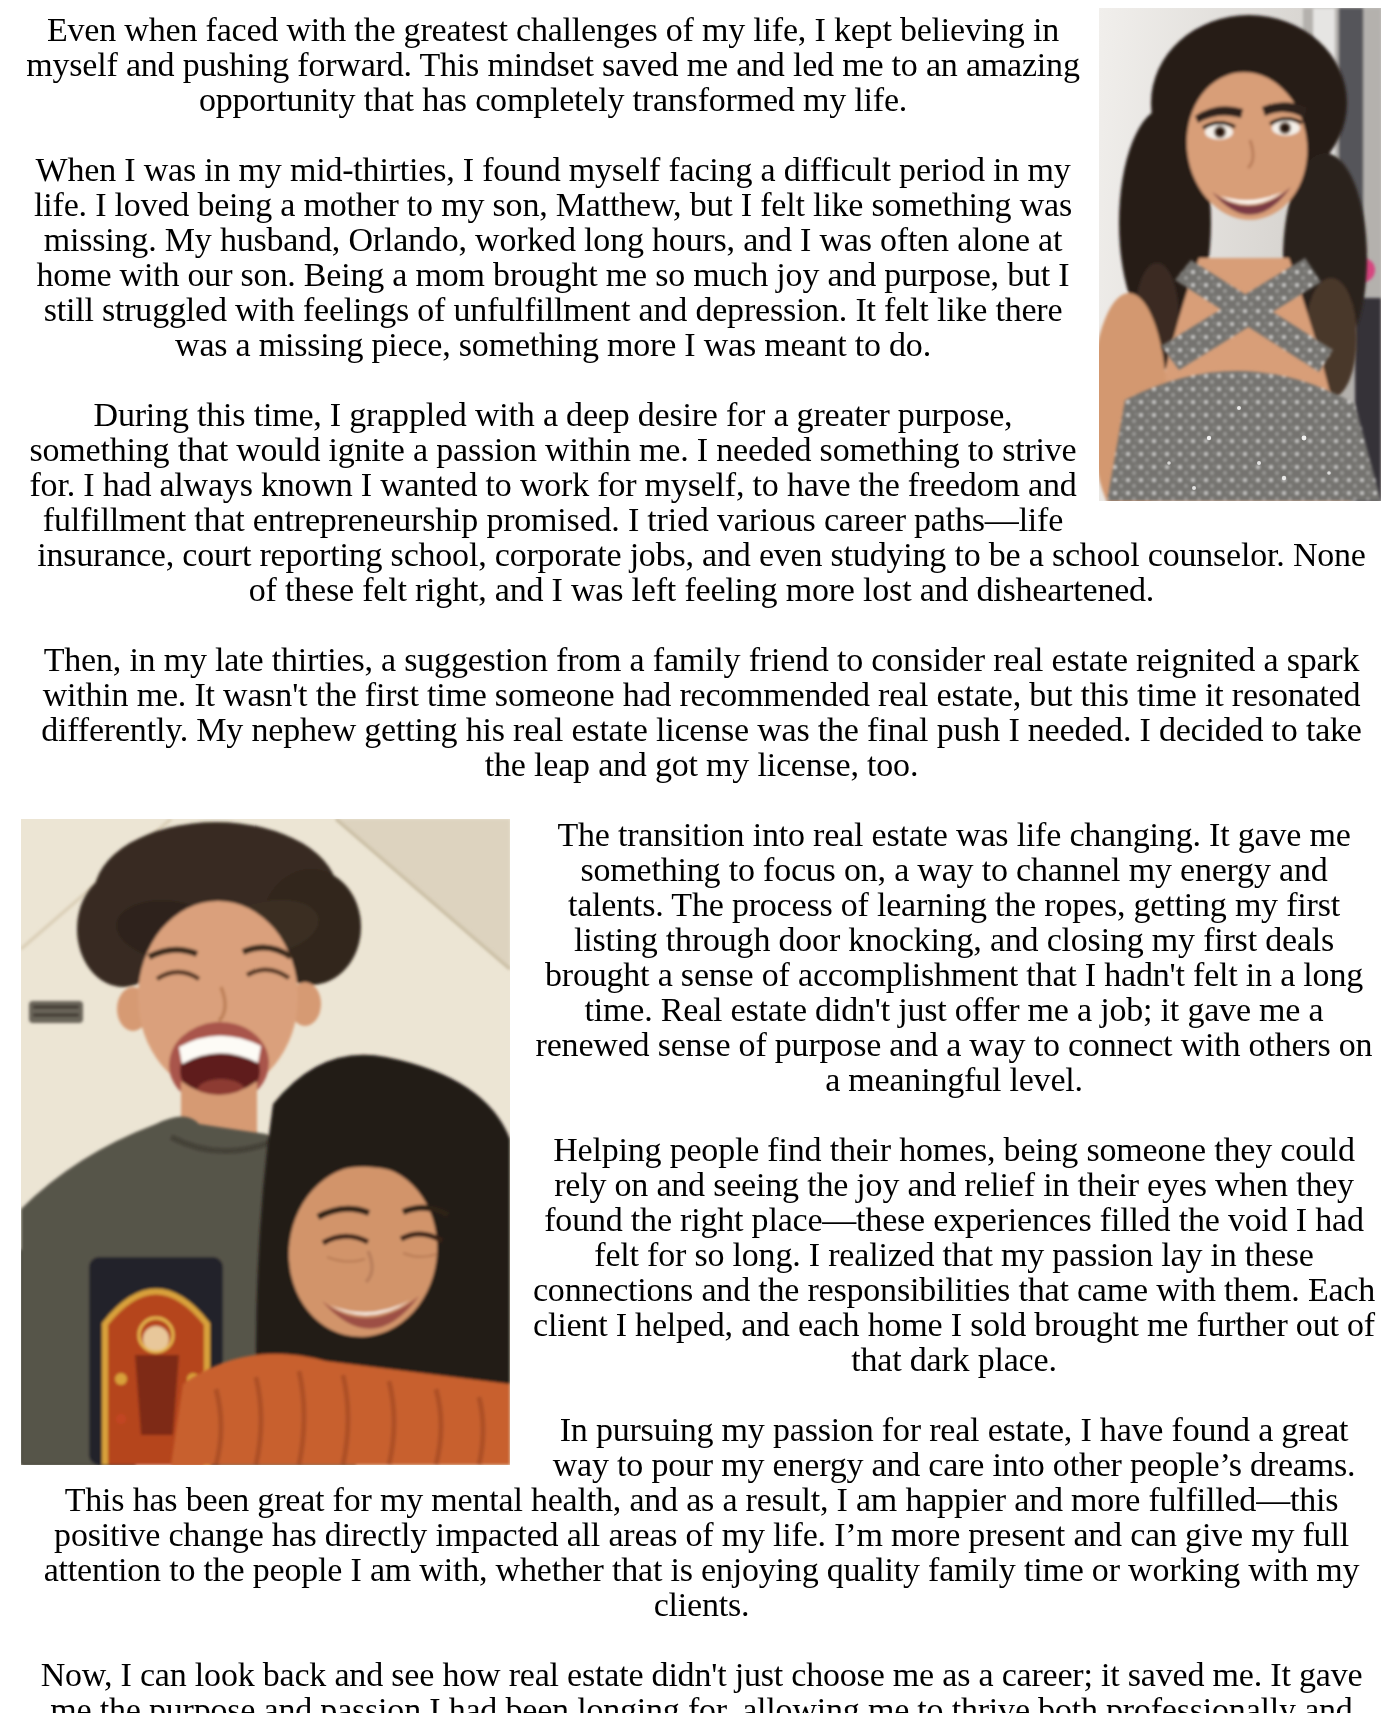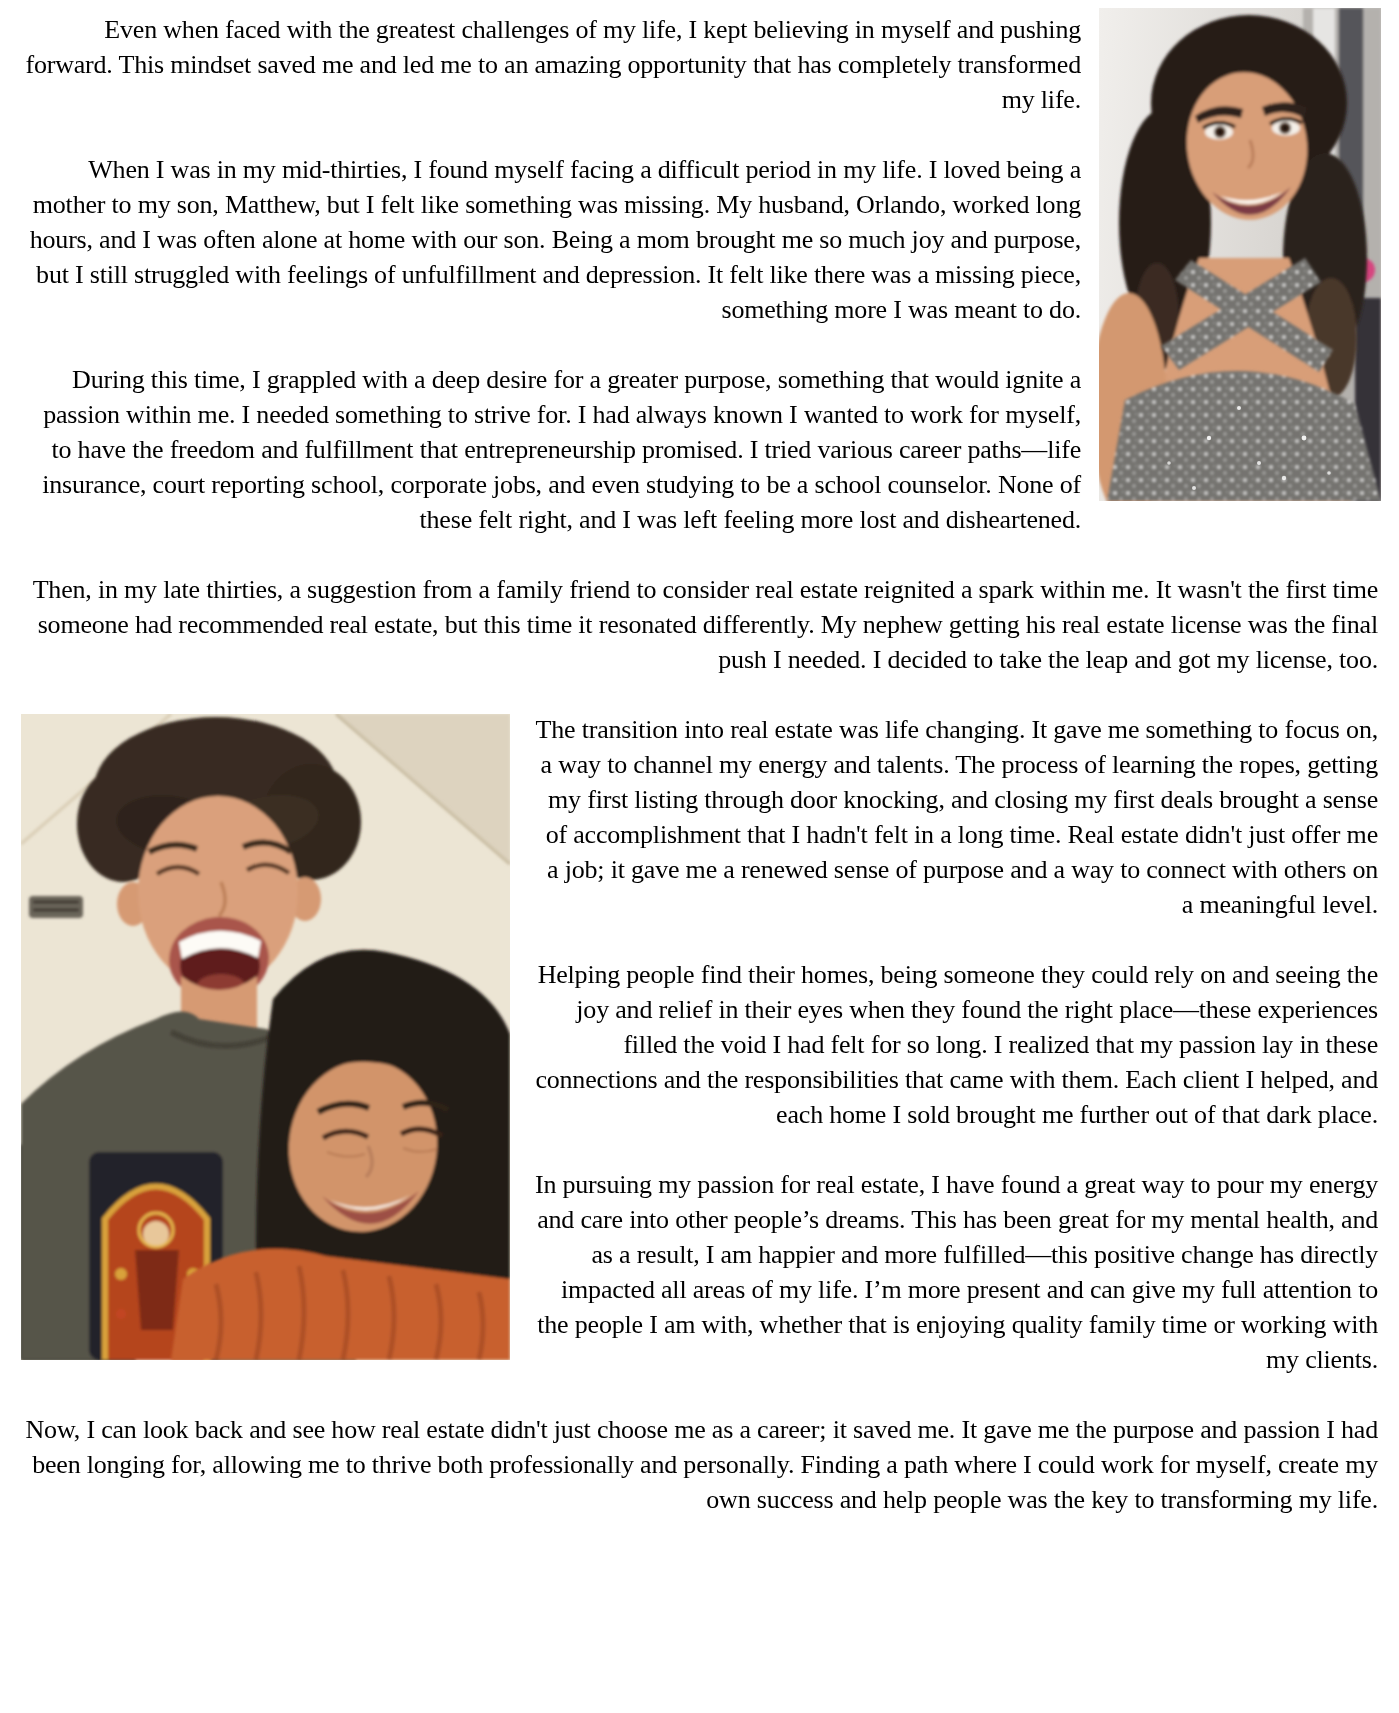--- a/index.html
+++ b/index.html
@@ -8,24 +8,24 @@
     font-family: "Liberation Serif", "DejaVu Serif", serif;
     color: #000000;
   }
   .page {
     box-sizing: border-box;
     width: 1399px; height: 1713px;
     padding: 12px 21px 20px 25px;
   }
   .page p {
     margin: 0 0 35px 0;
-    font-size: 26px;
+    font-size: 34px;
     line-height: 35px;
     letter-spacing: -0.2px;
-    text-align: right;
+    text-align: center;
   }
   figure { margin: 0; padding: 0; display: block; }
   .photo { overflow: hidden; background: #d8d5d1; }
   .photo svg { display: block; width: 100%; height: 100%; }
   .photo-right {
     float: right;
     width: 282px; height: 493px;
     margin: -4px -3px 28px 18px;
   }
   .photo-left {

